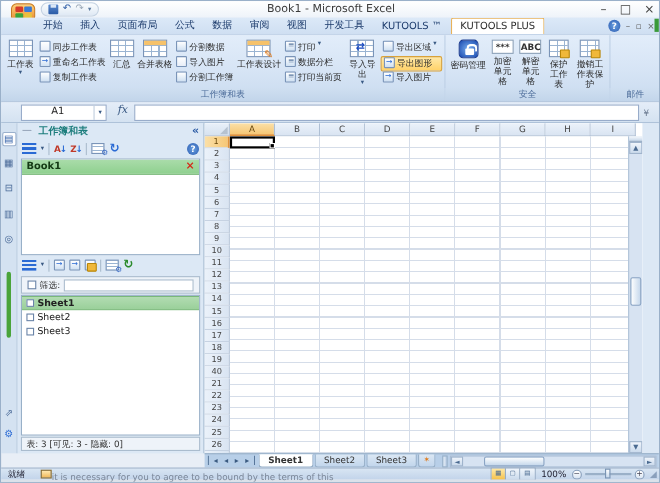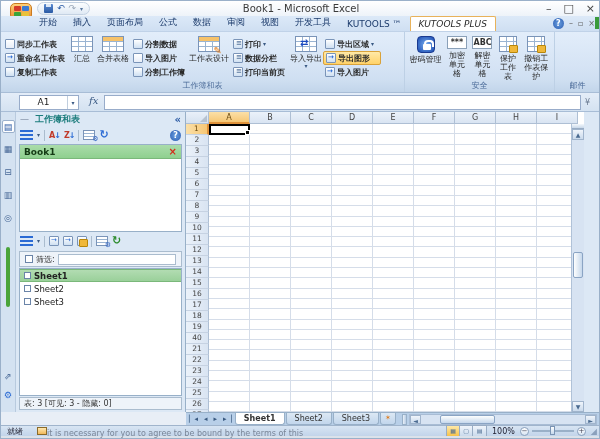--- a/index.html
+++ b/index.html
@@ -23,39 +23,39 @@
   .qat .sv::after { content:""; position:absolute; left:2px; top:0; width:5px; height:3px; background:#dce8f6; }
   .title-text { width:100%; text-align:center; font-size:10px; color:#3a3a3a; }
   .wctrl { position:absolute; right:6px; top:1px; display:flex; gap:12px; font-size:11px; color:#444; }
   .wctrl span { cursor:default; line-height:13px; }
 
   
   .tabrow { position:absolute; top:15px; left:0; width:600px; height:16px;
     background:linear-gradient(#dce9f8,#cfdff2); border-bottom:1px solid #c0d2e8; display:flex; align-items:flex-end; }
   .rtab { font-size:9px; color:#1b3a6b; padding:2px 8px 2px 8px; white-space:nowrap; }
   .rtab.active { background:#ffffff; border:1px solid #e8b25a; border-bottom:none;
-    border-radius:2px 2px 0 0; color:#2a2a2a;font-style:italic; }
+    border-radius:2px 2px 0 0; color:#2a2a2a; }
   .tabrow-right { position:absolute; right:4px; top:17px; display:flex; align-items:center; gap:5px; }
   .help-circle { width:11px; height:11px; border-radius:50%; background:radial-gradient(#6aa0e0,#2a5ab0);
     color:#fff; font-size:8px; text-align:center; line-height:11px; font-weight:bold; }
   .mini-ctrl { font-size:8px; color:#666; }
   .green-sliver { position:absolute; right:0; top:16px; width:4px; height:12px; background:#3a9a3a; }
 
   
   .ribbon { position:absolute; top:31px; left:0; width:600px; height:61px;
     background:linear-gradient(#e2edfa 0%, #d6e4f5 55%, #c9dbef 100%); border-bottom:1px solid #a8bdd6; display:flex; }
   .rgroup { position:relative; height:100%; border-right:1px solid #bdd0e5; padding:2px 2px 13px 2px;
     display:flex; align-items:stretch; }
   .rgroup-label { position:absolute; bottom:0; left:0; right:0; height:12px; text-align:center;
     font-size:8px; color:#4a6a98; background:linear-gradient(#cfdff1,#c2d5ea); line-height:12px; white-space:nowrap; overflow:hidden; }
   .bigbtn { display:flex; flex-direction:column; align-items:center; justify-content:flex-start;
     font-size:8px; color:#2a2a2a; padding:2px 1px 0 1px; text-align:center; line-height:9px; border-radius:2px; }
   .smallcol { display:flex; flex-direction:column; justify-content:flex-start; padding-top:3px; }
-  .smallbtn { display:flex; align-items:center; gap:2px; font-size:8px; color:#2a2a2a;
-    height:14px; padding:0 2px; white-space:nowrap; border-radius:2px;font-weight:bold; }
+  .smallbtn { display:flex; align-items:flex-start; gap:2px; font-size:8px; color:#2a2a2a;
+    height:14px; padding:0 2px; white-space:nowrap; border-radius:2px; }
   .smallbtn.hl { background:linear-gradient(#ffe9a8,#ffd269); border:1px solid #d9a23a; }
   .tinyicon { width:10px; height:10px; flex:none; border:1px solid #7a94b8; border-radius:1px;
     background:linear-gradient(#ffffff,#cfe0f2); position:relative; }
   .tinyicon.doc { background:linear-gradient(#ffffff,#e8eef8); }
   .tinyicon.arrow::after { content:"→"; position:absolute; left:1px; top:-1px; font-size:7px; color:#2a6ad4; }
   .tinyicon.print::after { content:"≡"; position:absolute; left:2px; top:-1px; font-size:7px; color:#5a7aa0; }
   .tbl-icon { width:22px; height:16px; border:1px solid #7a94b8; background:
       repeating-linear-gradient(0deg, transparent 0 4px, #9ab4d2 4px 5px),
       repeating-linear-gradient(90deg, transparent 0 6px, #9ab4d2 6px 7px), #fff;
     margin-bottom:2px; position:relative; flex:none; }
@@ -73,21 +73,21 @@
   .lock-corner::after { content:""; position:absolute; right:-2px; bottom:-2px; width:7px; height:6px;
     background:#f0b83a; border:1px solid #b8860a; border-radius:1px; }
   .maillist { width:16px; height:15px; border:1px solid #7a94b8; background:repeating-linear-gradient(0deg,#fff 0 2px,#9ab4d2 2px 3px); position:relative; margin-bottom:2px; flex:none;}
   .maillist::after { content:"+"; position:absolute; right:-5px; bottom:-4px; width:9px; height:9px;
     background:radial-gradient(#6ac06a,#2a8a2a); border-radius:50%; color:#fff; font-size:8px; line-height:9px; text-align:center; font-weight:bold; }
   .dd { font-size:6px; color:#3a5a84; line-height:6px; }
 
   
   .fbar { position:absolute; top:92px; left:0; width:600px; height:19px;
     background:linear-gradient(#e4edf8,#d4e2f1); border-bottom:1px solid #a8bdd6; display:flex; align-items:center; }
-  .namebox { margin-left:18px; width:60px; height:15px; background:#fff; border:1px solid #98accA;
+  .namebox { margin-left:18px; width:78px; height:15px; background:#fff; border:1px solid #98accA;
     font-size:9px; display:flex; align-items:center; }
   .namebox .val { flex:1; text-align:center; color:#222; }
   .namebox .nb-dd { width:11px; height:100%; border-left:1px solid #c0cede; font-size:6px; color:#3a5a84;
     display:flex; align-items:center; justify-content:center; }
   .fx { font-size:10px; font-style:italic; font-family:"DejaVu Serif",serif; color:#3a5a84; margin:0 6px 4px 10px; }
   .finput { flex:1; height:15px; background:#fff; border:1px solid #98acca; margin-right:4px; font-size:9px; padding:0 3px; }
   .fchev { width:12px; font-size:8px; color:#6a7a90; transform:rotate(0deg); margin-right:4px; }
 
   
   .main { position:absolute; top:111px; left:0; width:600px; height:300px; background:#dce8f5; }
@@ -249,20 +249,25 @@
   <span class="help-circle">?</span>
   <span class="mini-ctrl">–</span>
   <span class="mini-ctrl">▫</span>
   <span class="mini-ctrl">×</span>
 </div>
 <div class="green-sliver"></div>
 
 <div class="ribbon">
 
   <div class="rgroup" style="width:404px">
+    <div class="bigbtn" style="width:32px">
+      <span class="tbl-icon"></span>
+      <span>工作表</span>
+      <span class="dd">▾</span>
+    </div>
     <div class="smallcol" style="width:66px">
       <div class="smallbtn">
         <span class="tinyicon doc"></span>
         <span>同步工作表</span>
       </div>
       <div class="smallbtn">
         <span class="tinyicon arrow"></span>
         <span>重命名工作表</span>
       </div>
       <div class="smallbtn">

